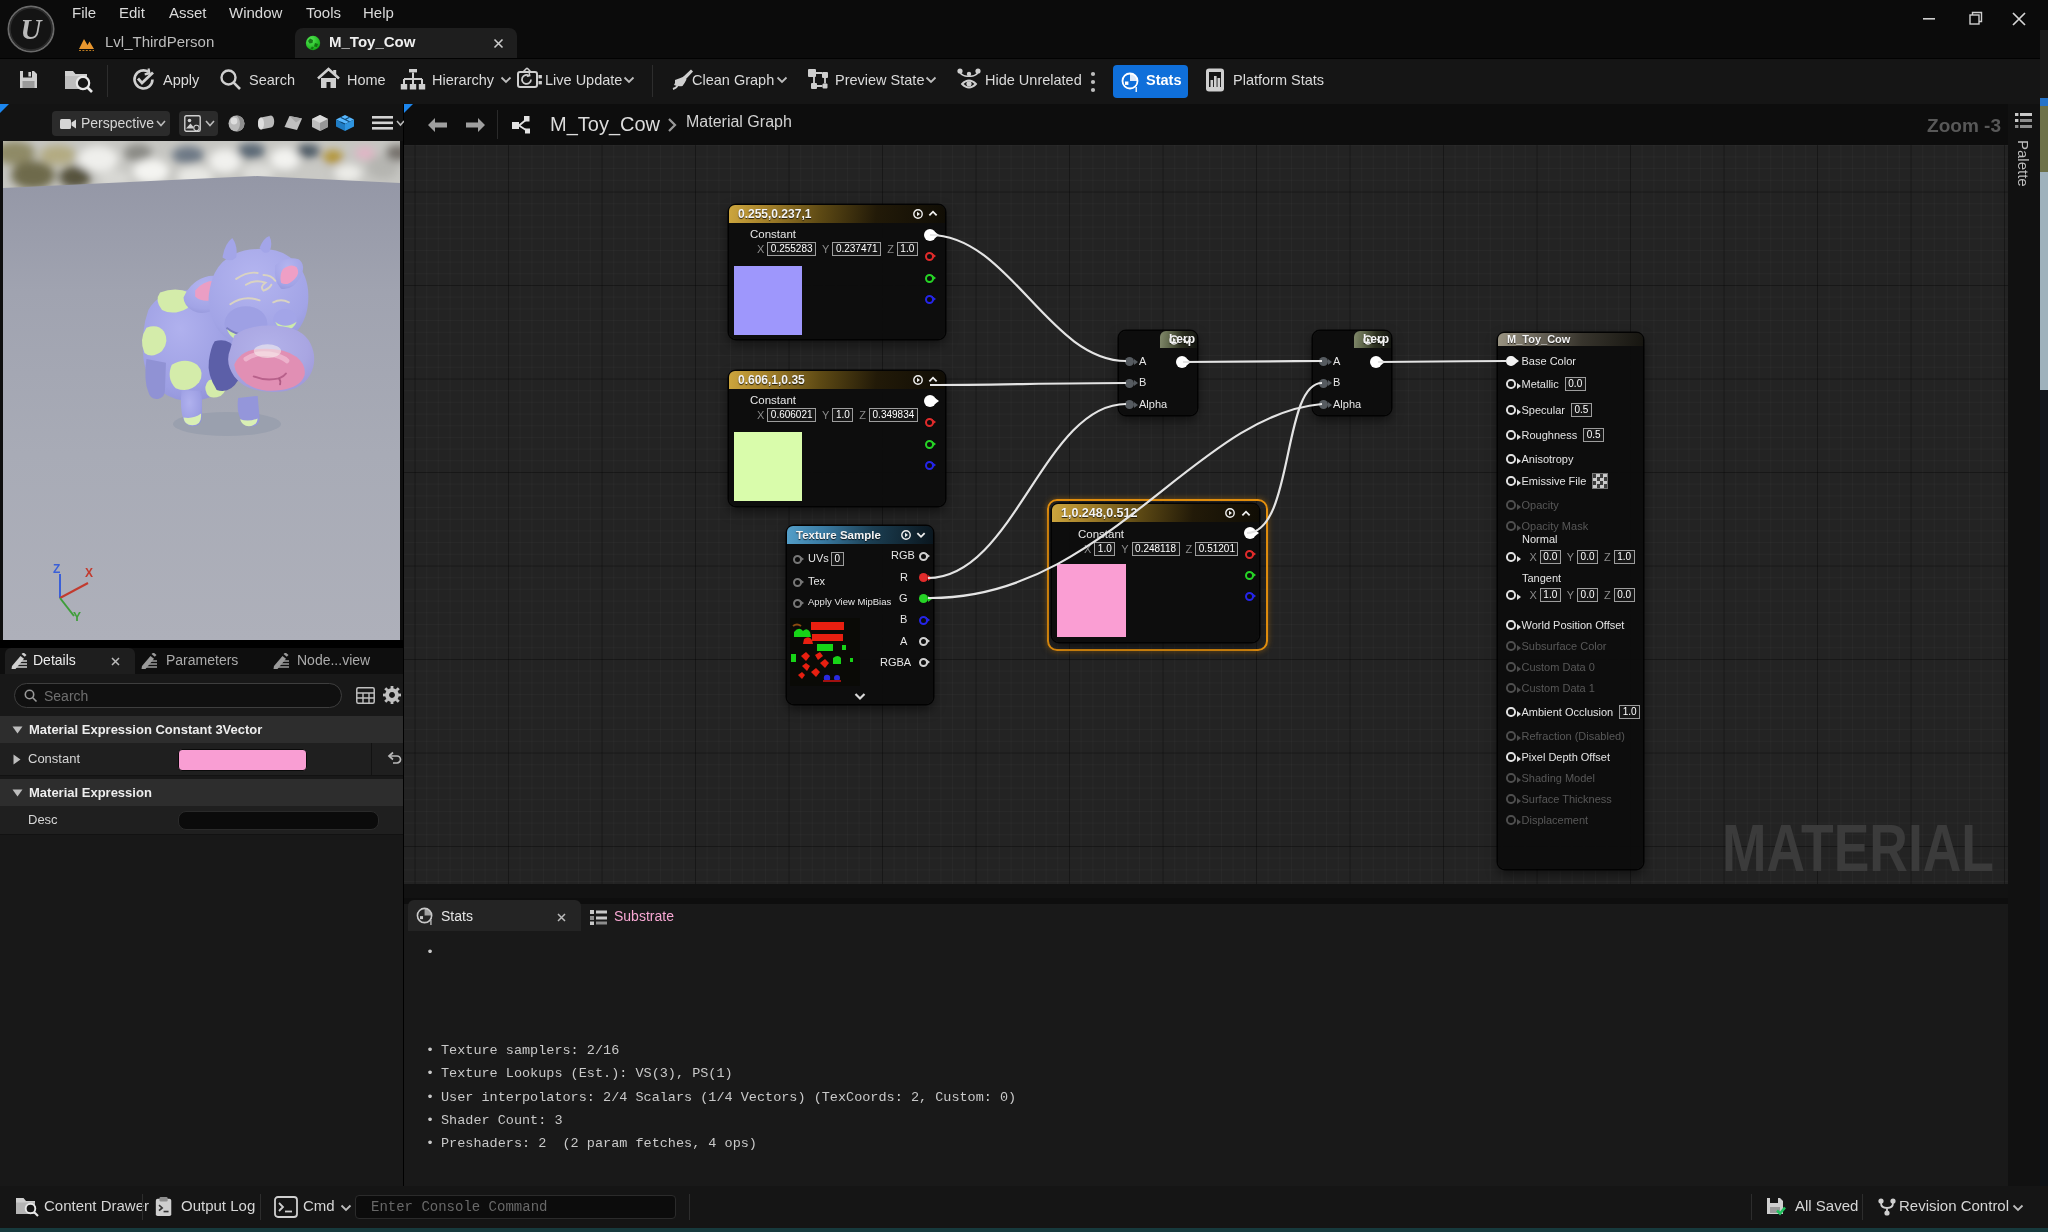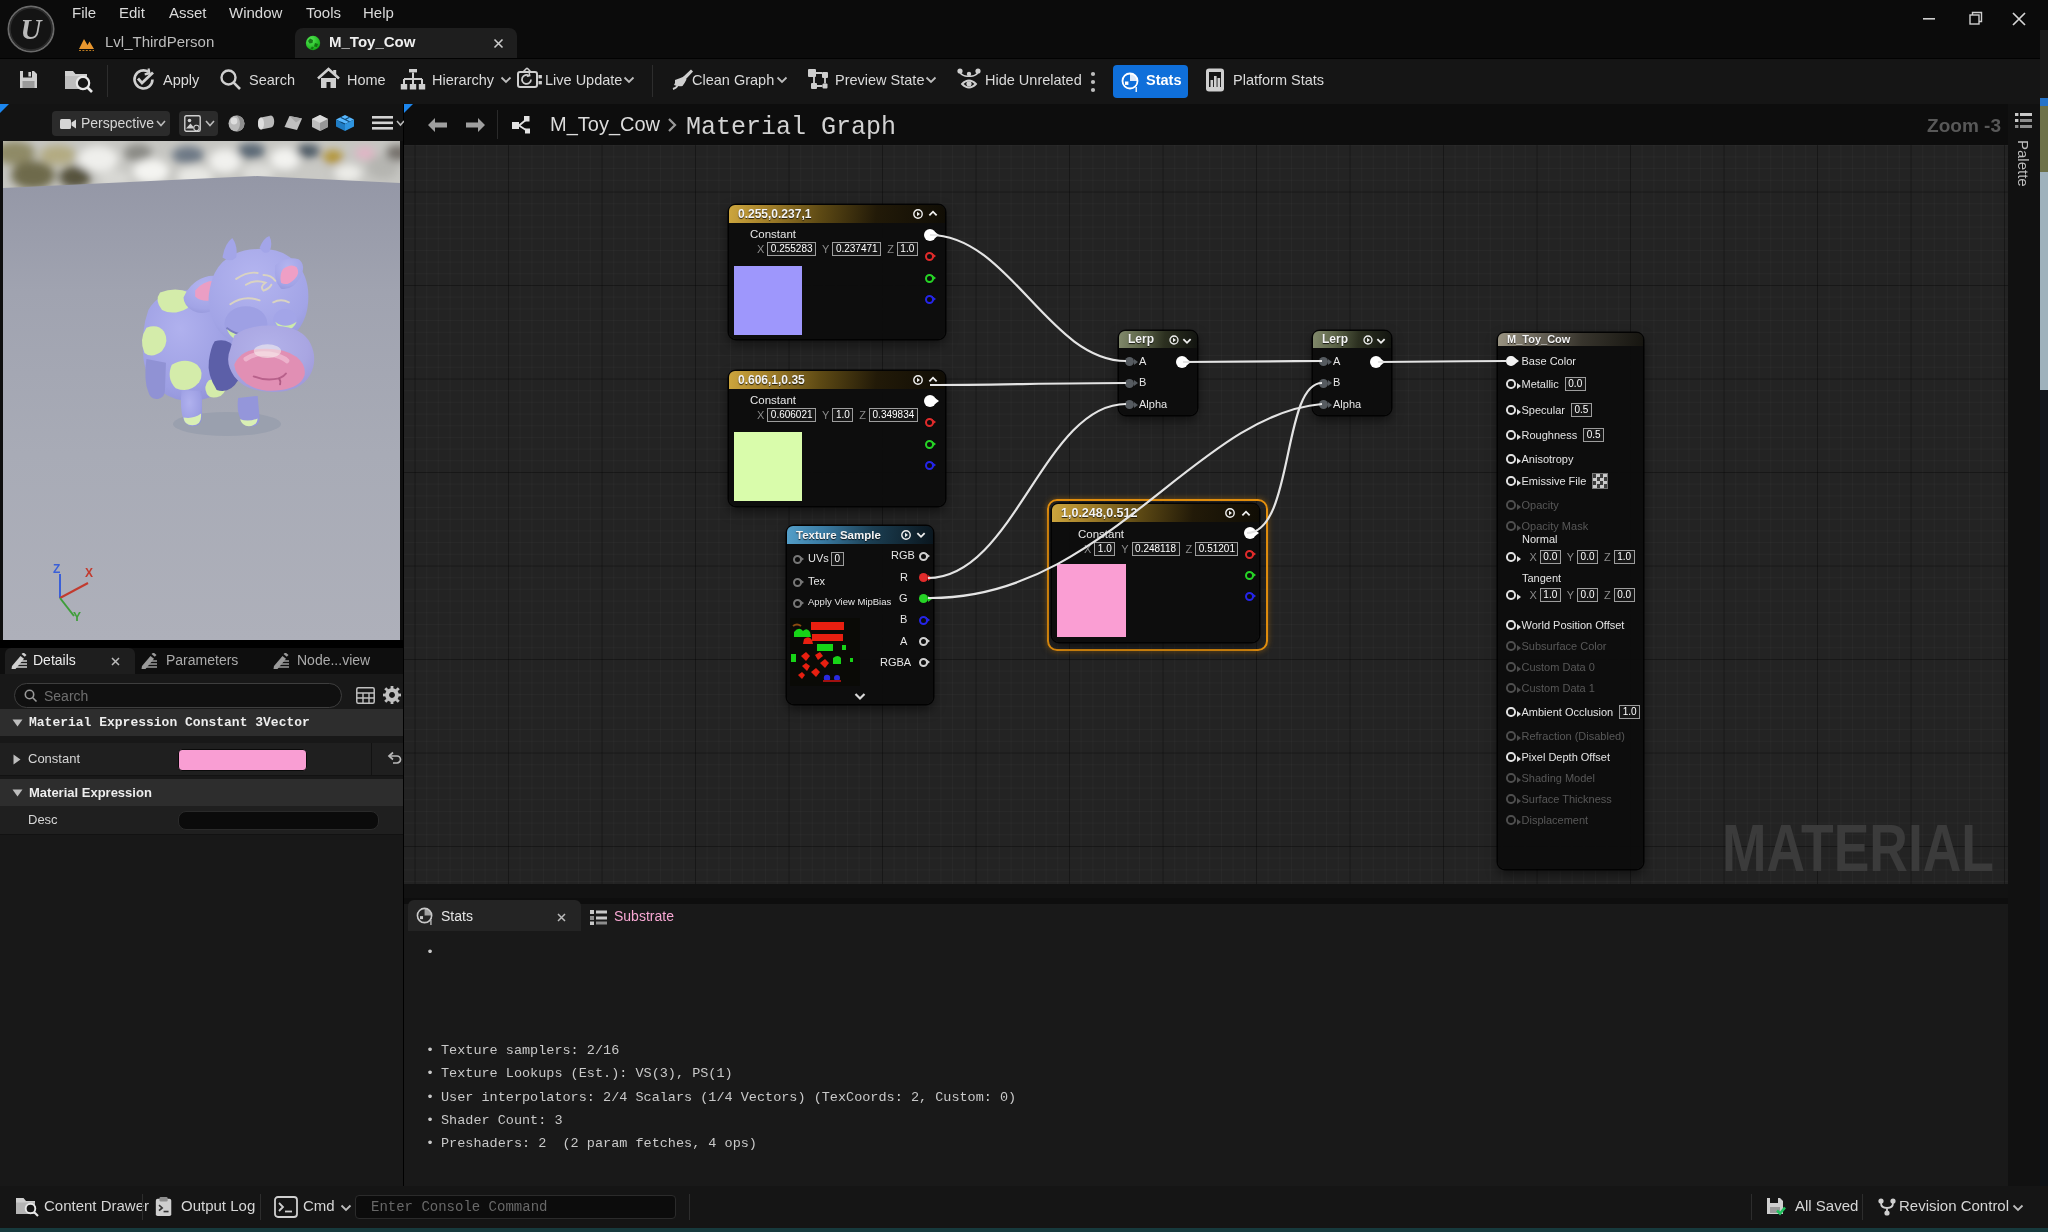--- a/index.html
+++ b/index.html
@@ -35,21 +35,21 @@
    linear-gradient(to bottom,rgba(255,255,255,.025) 1px,transparent 1px);
   background-size:93.5px 93.5px,93.5px 93.5px,11.69px 11.69px,11.69px 11.69px;
   background-position:10.5px 46.5px,10.5px 46.5px,10.5px 46.5px,10.5px 46.5px;}
 
 .node{position:absolute;background:rgba(12,12,12,.96);border-radius:7px;
   box-shadow:0 0 0 1.5px rgba(0,0,0,.9),0 5px 12px rgba(0,0,0,.55);}
 .ntitle{position:absolute;left:0;top:0;right:0;height:18px;border-radius:6px 6px 0 0;
   color:#f4f4f4;font-size:12px;font-weight:bold;line-height:18px;padding-left:9px;box-sizing:border-box;
   text-shadow:0 1px 1px rgba(0,0,0,.8);}
 .tgold{background:linear-gradient(97deg,#cda63e 0%,#a8842c 16%,#5e4a14 42%,#221a08 68%,#100d05 100%);}
-.tolive{background:linear-gradient(97deg,#828a6c 0%,#5e664a 28%,#2c3020 58%,#121410 100%);}
+.tolive{background:linear-gradient(97deg,#828a6c 0%,#5e664a 28%,#2c3020 58%,#121410 100%);margin-left:41px;}
 .tblue{background:linear-gradient(97deg,#549fc9 0%,#3a7ba3 25%,#1b3e52 58%,#0a161e 100%);}
 .tgray{background:linear-gradient(97deg,#9a9482 0%,#6d685c 25%,#37342c 58%,#161510 100%);}
 .nico{position:absolute;top:4px;width:10px;height:10px;}
 .vbox{display:inline-block;background:#161616;border:1px solid #9d9d9d;border-radius:0;color:#fff;
   font-size:10px;line-height:11.5px;padding:0 2.5px;height:11.5px;}
 .axl{display:inline-block;color:#8b8b8b;font-size:11px;margin:0 3px 0 6px;}
 .nlabel{position:absolute;color:#e6e6e6;font-size:11px;}
 .pin{position:absolute;border-radius:50%;}
 .pin:after{content:"";position:absolute;border-top:3px solid transparent;border-bottom:3px solid transparent;}
 .pfill{width:9px;height:9px;}
@@ -482,21 +482,21 @@
           <rect x="7.6" y="15" width="2.8" height="3"></rect>
           <rect x="0" y="7.6" width="3" height="2.8"></rect>
           <rect x="15" y="7.6" width="3" height="2.8"></rect>
           <rect x="1.8" y="1.8" width="3" height="2.8" transform="rotate(45 3.3 3.2)"></rect>
           <rect x="13.2" y="13.4" width="3" height="2.8" transform="rotate(45 14.7 14.8)"></rect>
           <rect x="1.8" y="13.4" width="3" height="2.8" transform="rotate(-45 3.3 14.8)"></rect>
           <rect x="13.2" y="1.8" width="3" height="2.8" transform="rotate(-45 14.7 3.2)"></rect>
         </g>
       </svg>
 
-    <div class="dhdr" style="top:61px;font-family:Liberation Mono, monospace;"><svg style="position:absolute;left:12px;top:10px" width="11" height="8" viewBox="0 0 11 8">
+    <div class="dhdr" style="top:68px;"><svg style="position:absolute;left:12px;top:10px" width="11" height="8" viewBox="0 0 11 8">
           <path d="M0.5 0.5 h10 L5.5 7.5 Z" fill="#bdbdbd"></path>
         </svg><span style="margin-left:29px">Material Expression Constant 3Vector</span></div>
     <div class="abs" style="left:0;top:95px;width:403px;height:33px;background:#1f1f1f;border-bottom:1px solid #121212;box-sizing:border-box;">
       <svg style="position:absolute;left:13px;top:11px" width="8" height="11" viewBox="0 0 8 11">
           <path d="M0.5 0.5 v10 L7.5 5.5 Z" fill="#bdbdbd"></path>
         </svg>
       <span style="position:absolute;left:28px;top:8px;font-size:13px;color:#d6d6d6;">Constant</span>
       <div style="position:absolute;left:178px;top:6px;width:127px;height:20px;background:#f99ed3;border-radius:4px;border:1px solid #0a0a0a;"></div>
       <svg style="position:absolute;left:387px;top:8px" width="15" height="14" viewBox="0 0 15 14">
           <path d="M3 5 h7 a3.5 3.5 0 0 1 0 7 h-4" fill="none" stroke="#b9b9b9" stroke-width="1.7"></path>
@@ -527,21 +527,21 @@
       <svg class="abs" style="left:107px;top:11px" width="22" height="20" viewBox="0 0 22 20">
           <rect x="1" y="7" width="7" height="7" fill="#e2e2e2"></rect>
           <rect x="13" y="1" width="5.5" height="5.5" fill="#e2e2e2"></rect>
           <rect x="14" y="13.5" width="5" height="5" fill="#e2e2e2"></rect>
           <path d="M8 10.5 L16 4 M8 10.5 L16.5 16" stroke="#e2e2e2" stroke-width="1.8" fill="none"></path>
         </svg>
       <span class="abs" style="left:146px;top:9px;font-size:20px;color:#dcdcdc;">M_Toy_Cow</span>
       <svg class="abs" style="left:262px;top:13px" width="12" height="16" viewBox="0 0 12 16">
           <path d="M3 2 L9 8 L3 14" fill="none" stroke="#9a9a9a" stroke-width="2.2"></path>
         </svg>
-      <span class="abs" style="left:282px;top:9px;font-size:25px;color:#d2d2d2;font-family:Liberation Mono, monospace;">Material Graph</span>
+      <span class="abs" style="left:282px;top:9px;font-size:16px;color:#d2d2d2;">Material Graph</span>
       <span class="abs" style="right:7px;top:11px;font-size:19px;font-weight:bold;color:#585858;">Zoom -3</span>
     </div>
     <div id="gcanvas">
 
       <svg class="abs" style="left:1312px;top:662px" width="290" height="76">
         <text x="6" y="64" font-family="Liberation Sans, sans-serif" font-size="67" font-weight="bold" fill="#3b3b3b" textLength="272" lengthAdjust="spacingAndGlyphs">MATERIAL</text>
       </svg>
 
       <div class="node" style="left:325px;top:60px;width:216px;height:134px;">
         <div class="ntitle tgold">0.255,0.237,1</div>

